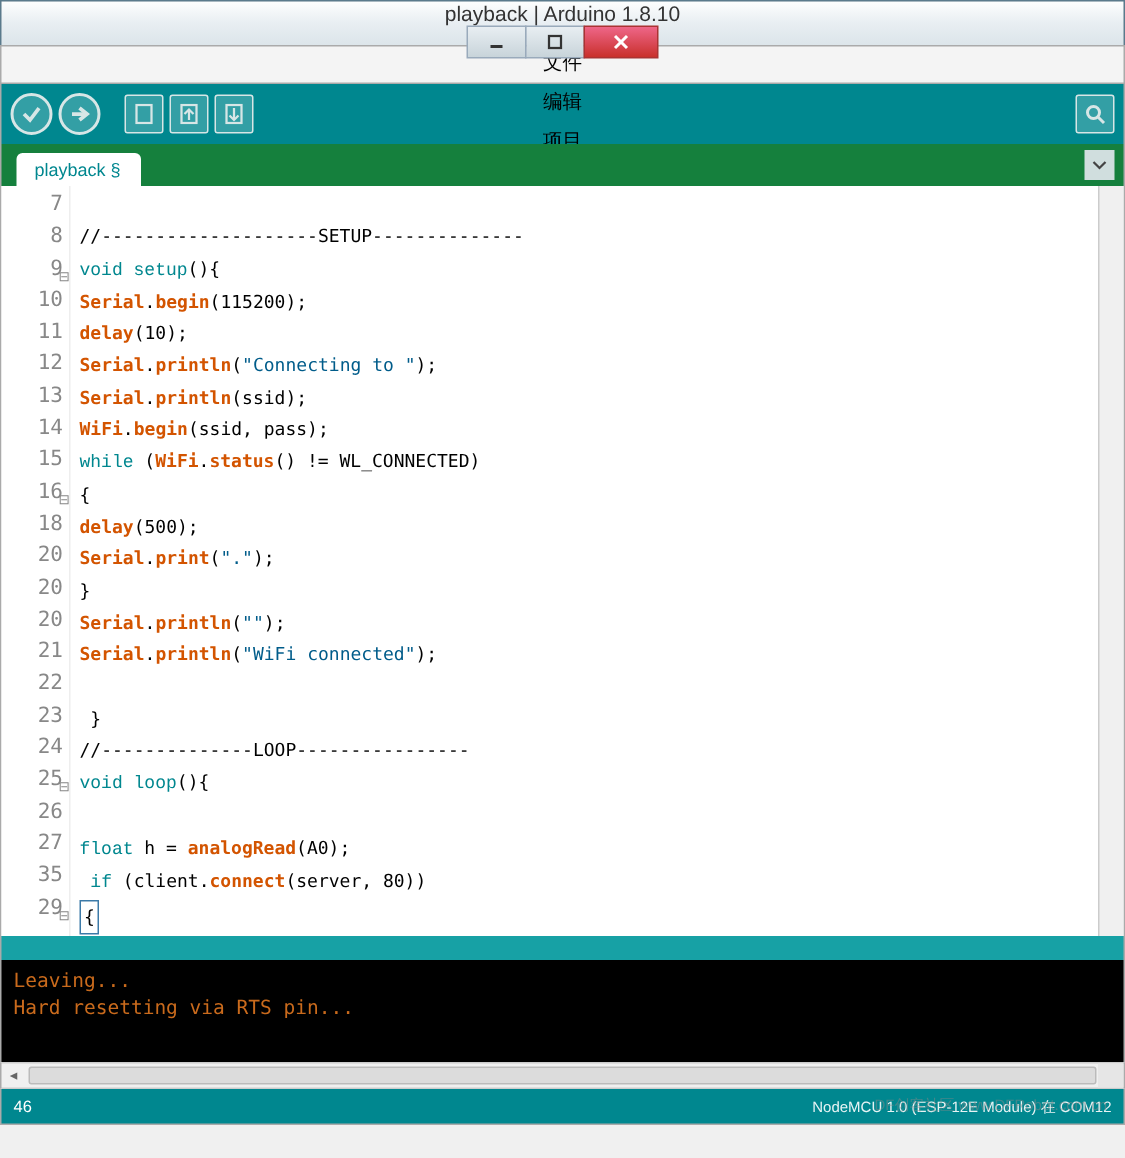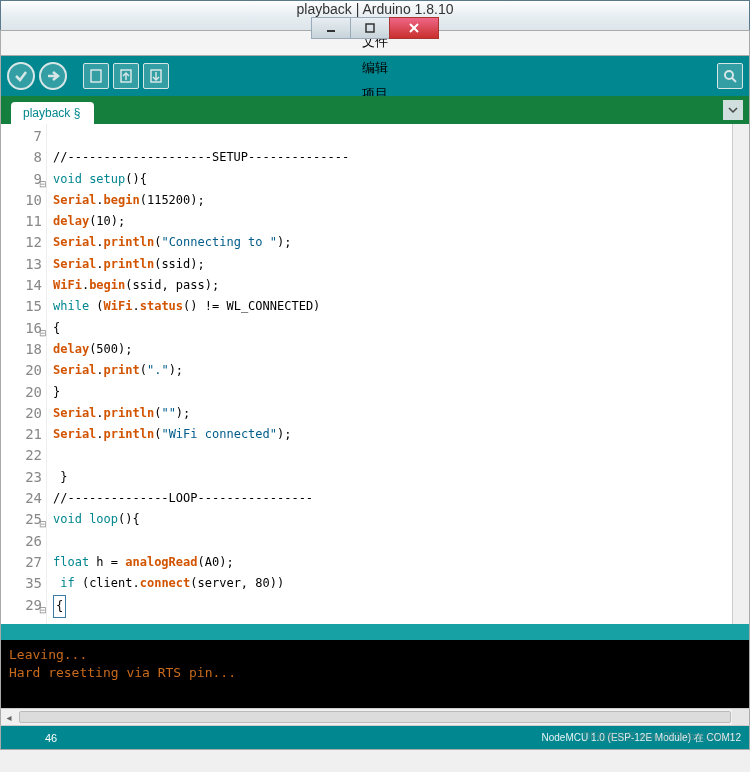--- a/index.html
+++ b/index.html
@@ -28,42 +28,42 @@
 
 
 .tabstrip { height:28px; background:#15803d; display:flex; align-items:flex-end; padding-left:10px; border-left:1px solid #aaa; border-right:1px solid #aaa; position:relative;}
 .tab { background:#fff; padding:4px 14px 4px 12px; font-size:12px; color:#00878f; border-top-left-radius:4px; border-top-right-radius:4px; position:relative; }
 .tab-drop { position:absolute; right:6px; top:4px; width:20px; height:20px; background:#d0dede; display:flex; align-items:center; justify-content:center; }
 
 
 .editor-wrap { display:flex; height:500px; background:#fff; border-left:1px solid #aaa; border-right:1px solid #aaa; position:relative; }
 .gutter { width:46px; background:#fff; text-align:right; font-family:Consolas,monospace; font-size:14px; color:#888; padding:2px 4px 2px 0; line-height:21.3px; border-right:1px solid #eee;}
 .code { flex:1; font-family:Consolas,monospace; font-size:12px; line-height:21.3px; padding:2px 6px; white-space:pre; position:relative; }
-.code .kw { color:#00878f; }
+.code .kw { color:#00878f;font-family:Liberation Mono, monospace; }
 .code .fn { color:#d35400;font-weight:bold; }
 .code .str { color:#005c8a; }
 .fold { position:absolute; left:38px; font-size:9px; color:#888; font-family:Arial; }
 .scroll-v { width:17px; background:#f0f0f0; border-left:1px solid #ccc; }
 .cursor-box{border:1px solid #3c7aa8;display:inline-block;padding:0 2px;}
 
 
 .divider { height:16px; background:#17a1a5; border-left:1px solid #aaa; border-right:1px solid #aaa; }
 
 
 .console { height:68px; background:#000; color:#c96a1c; font-family:Consolas,monospace; font-size:13px; padding:6px 8px; line-height:18px; border-left:1px solid #aaa; border-right:1px solid #aaa; white-space:pre; overflow:hidden; }
 
 
 .hscroll { height:18px; background:#f0f0f0; border:1px solid #ccc; display:flex; align-items:center; position:relative; border-left:1px solid #aaa; border-right:1px solid #aaa;}
 .hscroll .thumb { position:absolute; left:18px; right:18px; top:2px; bottom:2px; background:#dcdcdc; border:1px solid #bbb; border-radius:2px;}
 .hscroll .arr { width:16px; display:flex; align-items:center; justify-content:center; color:#666; font-size:10px;}
 .hscroll .sq{position:absolute;right:0;width:17px;top:0;bottom:0;background:#e6e6e6;}
 
 
 .status { height:24px; background:#00878f; color:#fff; font-size:11px; display:flex; align-items:center; padding:0 8px; border:1px solid #aaa; border-top:none;}
-.status .pos{min-width:60px;margin-left:36px;}
+.status .pos{min-width:60px;}
 .status .board{flex:1;text-align:right;opacity:.9;font-size:10px;}
 .wm{position:absolute;right:12px;bottom:28px;font-size:10px;color:#888;opacity:.5;pointer-events:none;}
 </style>
 </head>
 <body>
 
 <div class="titlebar">
   <svg class="tb-icon" viewBox="0 0 32 16">
       <ellipse cx="8" cy="8" rx="7" ry="6" fill="none" stroke="#00878f" stroke-width="2"></ellipse>
       <ellipse cx="24" cy="8" rx="7" ry="6" fill="none" stroke="#00878f" stroke-width="2"></ellipse>

